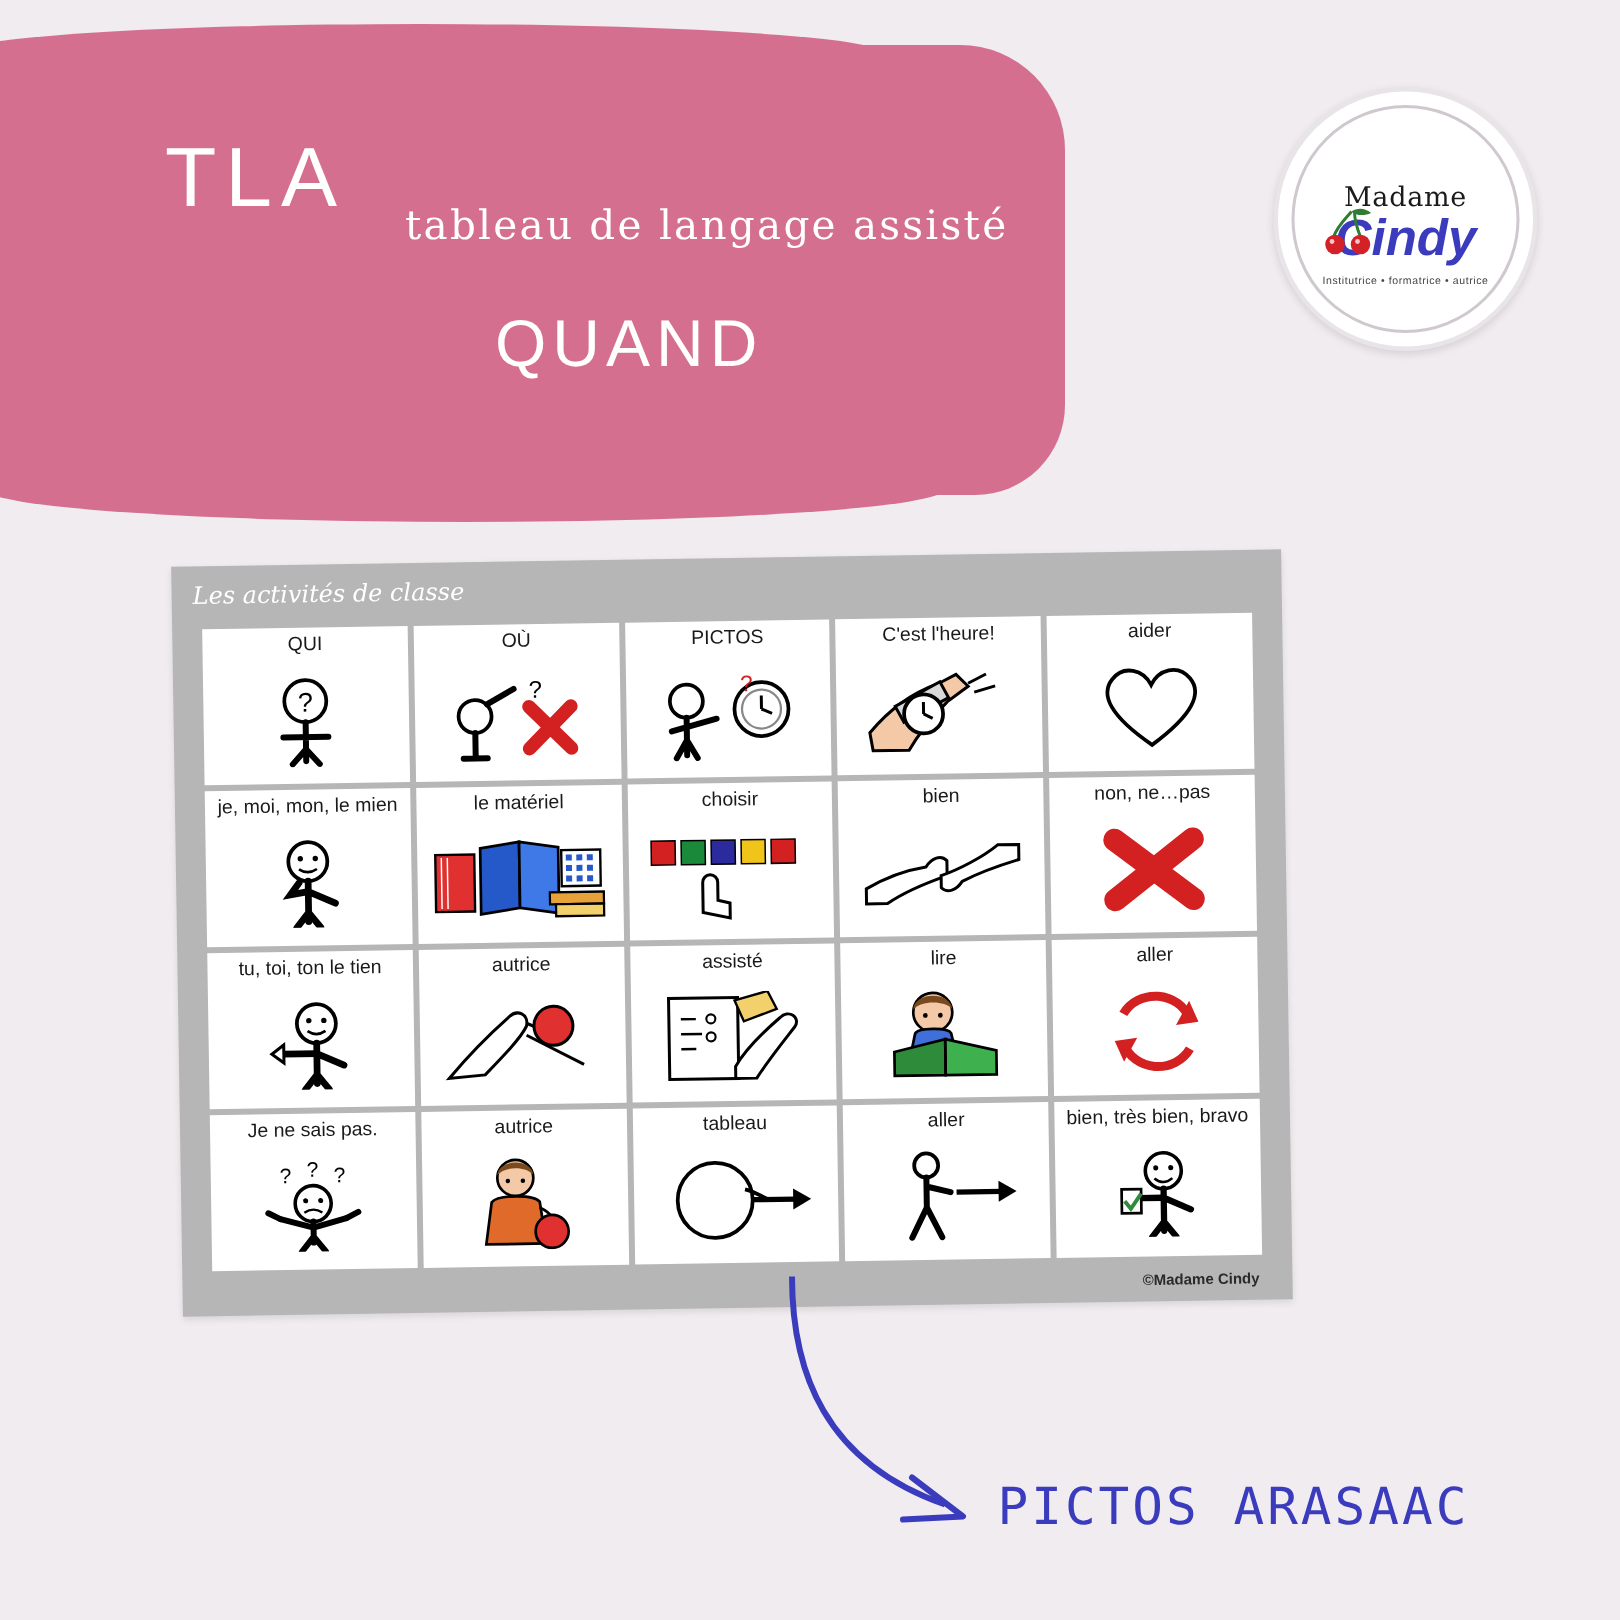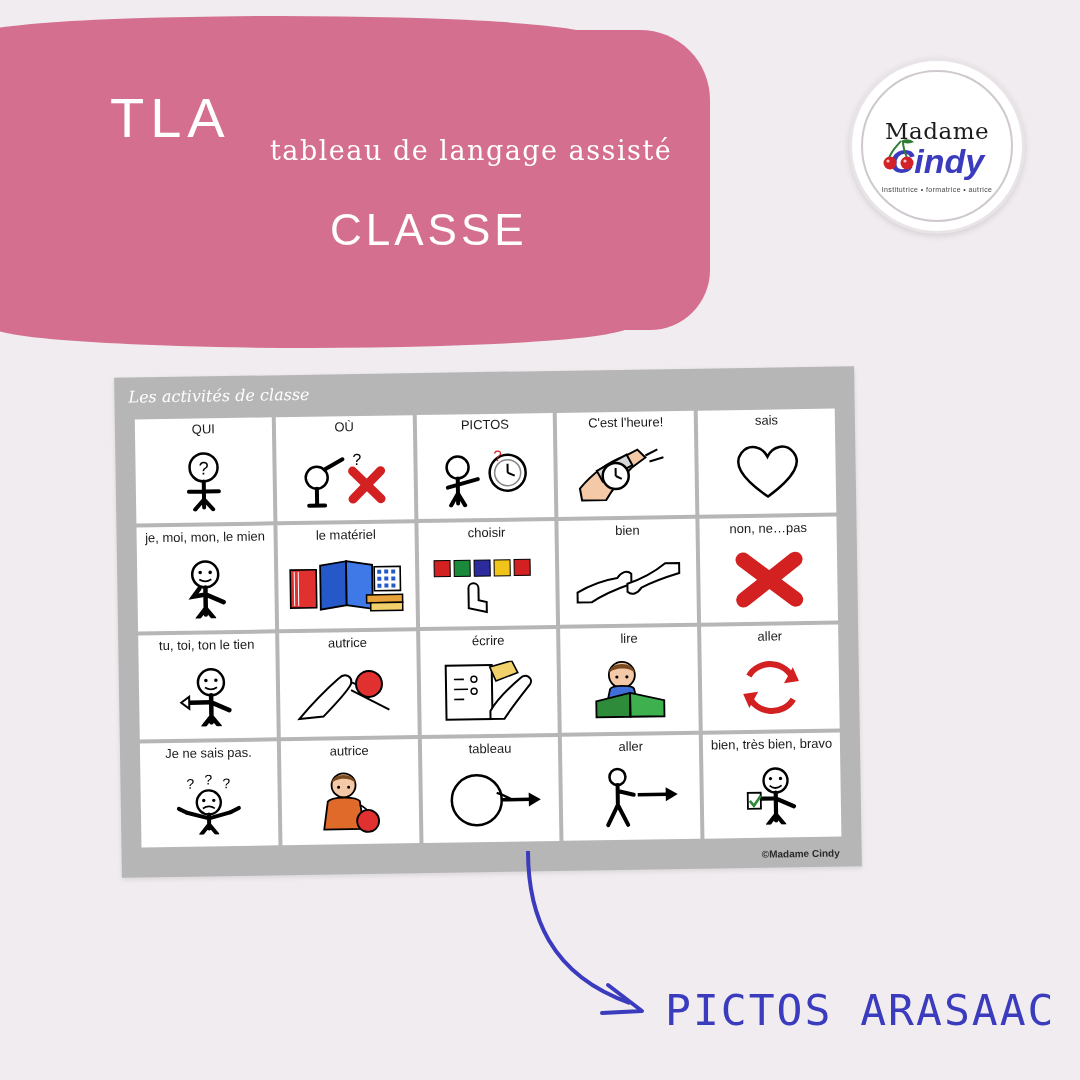--- a/index.html
+++ b/index.html
@@ -56,21 +56,21 @@
     display: flex; align-items: center; justify-content: center;
   }
   .logo-ring {
     width: 152px; height: 152px; border-radius: 50%;
     border: 2px solid #cfc9cf;
     display: flex; flex-direction: column; align-items: center; justify-content: center;
     position: relative;
   }
   .logo-madame {
     font-family: "DejaVu Serif", serif;
-    font-size: 23px; color: #1b1b1b; letter-spacing: .5px; margin-top: 19px;
+    font-size: 18px; color: #1b1b1b; letter-spacing: .5px; margin-top: 19px;
   }
   .logo-cindy {
     font-family: Liberation Sans, sans-serif; font-style: italic;
     font-size: 34px; color: #3b3bbd; font-weight: bold; margin-top: -2px;
   }
   .logo-tag {
     font-size: 7px; color: #444; letter-spacing: .4px; margin-top: 5px;
   }
   .cherry { position: absolute; left: 20px; top: 66px; width: 40px; height: 34px; }
 
@@ -108,31 +108,31 @@
   .cell-art svg { display: block; }
   .copyright {
     position: absolute; right: 22px; bottom: 8px;
     font-size: 10px; color: #2a2a2a; font-weight: bold;
   }
 
   
   .arrow { position: absolute; left: 470px; top: 845px; width: 230px; height: 190px; }
   .pictos {
     position: absolute; left: 665px; top: 985px;
-    font-size: 43px; color: #3b3bbd; letter-spacing: 2px;
+    font-size: 34px; color: #3b3bbd; letter-spacing: 2px;
     font-family: "DejaVu Sans Mono", monospace;
   }
 </style>
 </head>
 <body>
 
 <div class="banner"></div>
 <div class="tla-title">TLA</div>
 <div class="tla-sub">tableau de langage assisté</div>
-<div class="tla-classe">CLASSE</div>
+<div class="tla-classe">QUAND</div>
 
 <div class="logo">
   <div class="logo-ring">
     <svg class="cherry" viewBox="0 0 40 34">
       <path d="M18 3 C14 8, 9 12, 6 20" stroke="#2e7d32" stroke-width="2" fill="none"></path>
       <path d="M20 3 C20 10, 22 15, 24 20" stroke="#2e7d32" stroke-width="2" fill="none"></path>
       <path d="M18 3 C22 0, 28 1, 31 4 C27 6, 21 6, 18 3 Z" fill="#2e7d32"></path>
       <circle cx="7" cy="25" r="6.5" fill="#d42027"></circle>
       <circle cx="24" cy="25" r="6.5" fill="#d42027"></circle>
       <circle cx="5" cy="23" r="1.6" fill="#ffffff" opacity=".75"></circle>
@@ -193,21 +193,21 @@
           <path d="M8 44 C20 30, 36 18, 54 12 L66 6 L74 14 L60 24 C50 34, 40 46, 34 56 L10 56 Z" fill="#f3c9a8" stroke="#000" stroke-width="2"></path>
           <path d="M74 12 L86 6 M78 18 L92 14" stroke="#000" stroke-width="2" fill="none"></path>
           <rect x="26" y="18" width="34" height="12" transform="rotate(-28 43 24)" fill="#d8d8d8" stroke="#000" stroke-width="2"></rect>
           <circle cx="44" cy="32" r="13" fill="#fff" stroke="#000" stroke-width="2.5"></circle>
           <path d="M44 32 L44 24 M44 32 L50 35" stroke="#000" stroke-width="2"></path>
         </svg>
       </div>
     </div>
 
     <div class="cell">
-      <div class="cell-label">sais</div>
+      <div class="cell-label">aider</div>
       <div class="cell-art">
         <svg width="76" height="62" viewBox="0 0 76 62">
           <path d="M38 56 C10 36, 4 22, 12 12 C20 2, 33 6, 38 16 C43 6, 56 2, 64 12 C72 22, 66 36, 38 56 Z" fill="#fff" stroke="#000" stroke-width="2.5"></path>
         </svg>
       </div>
     </div>
 
     <div class="cell">
       <div class="cell-label">je, moi, mon, le mien</div>
       <div class="cell-art">
@@ -302,21 +302,21 @@
         <svg width="110" height="60" viewBox="0 0 110 60">
           <path d="M6 54 C18 40, 32 26, 46 14 C52 8, 60 12, 58 20 C54 28, 42 40, 30 52 Z" fill="#fff" stroke="#000" stroke-width="2"></path>
           <path d="M58 18 l14 6" stroke="#000" stroke-width="2"></path>
           <circle cx="76" cy="20" r="13" fill="#e03030" stroke="#000" stroke-width="2"></circle>
           <path d="M58 26 L96 46" stroke="#000" stroke-width="2"></path>
         </svg>
       </div>
     </div>
 
     <div class="cell">
-      <div class="cell-label">écrire</div>
+      <div class="cell-label">assisté</div>
       <div class="cell-art">
         <svg width="110" height="62" viewBox="0 0 110 62">
           <rect x="12" y="4" width="46" height="54" fill="#fff" stroke="#000" stroke-width="2"></rect>
           <path d="M20 18 h10 M20 28 h14 M20 38 h10" stroke="#000" stroke-width="1.6" fill="none"></path>
           <circle cx="40" cy="18" r="3" fill="none" stroke="#000" stroke-width="1.4"></circle>
           <circle cx="40" cy="30" r="3" fill="none" stroke="#000" stroke-width="1.4"></circle>
           <path d="M56 6 L78 0 L84 12 L62 20 Z" fill="#f2d06b" stroke="#000" stroke-width="1.6"></path>
           <path d="M56 50 C62 40, 74 28, 86 18 C92 12, 100 18, 96 24 C88 34, 78 46, 70 58 L56 58 Z" fill="#fff" stroke="#000" stroke-width="2"></path>
         </svg>
       </div>

